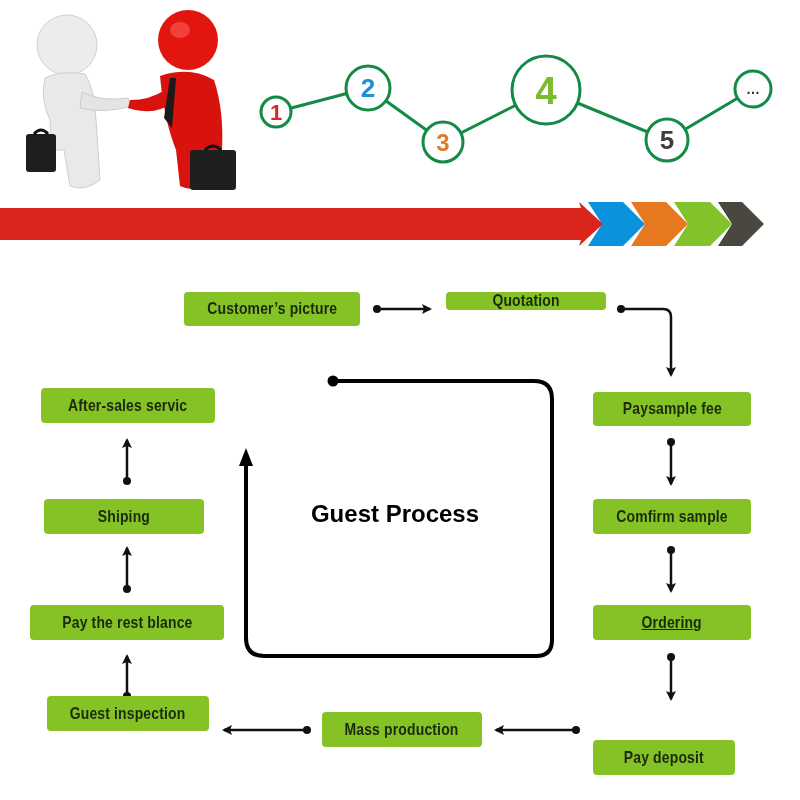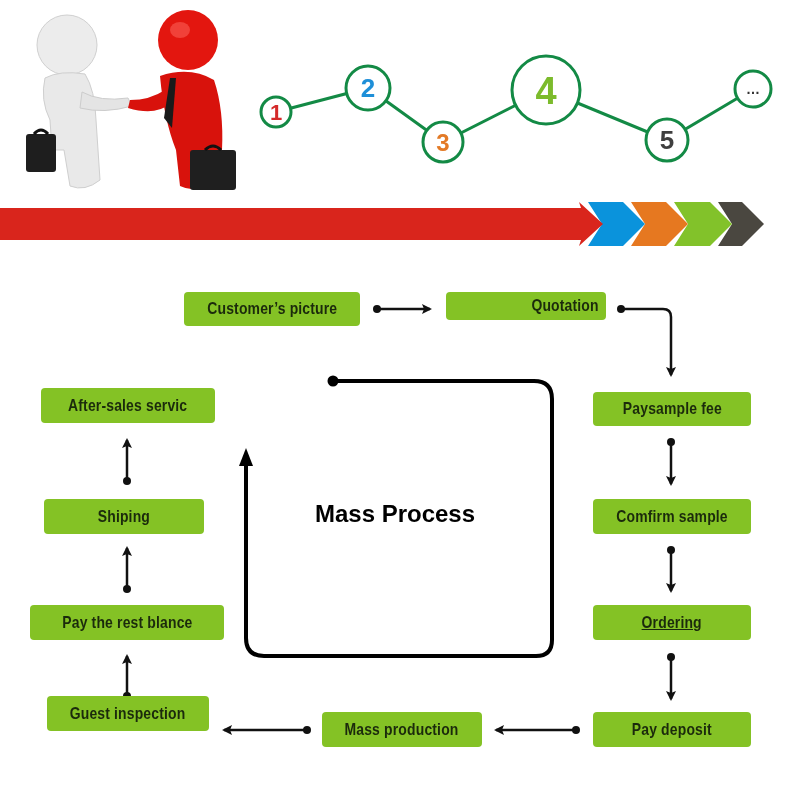--- a/index.html
+++ b/index.html
@@ -135,38 +135,38 @@
     </g>
   </g>
 
   <g stroke="#000" stroke-width="4" fill="none">
     <circle cx="333" cy="381" r="5.5" fill="#000" stroke="none"></circle>
     <path d="M333 381 L534 381 Q552 381 552 399 L552 640 Q552 656 536 656 L264 656 Q246 656 246 638 L246 462"></path>
     <path d="M239 466 L246 448 L253 466 Z" fill="#000" stroke="none"></path>
   </g>
 </svg>
 
-<div class="center-title">Mass Process</div>
+<div class="center-title">Guest Process</div>
 
 <div class="box" style="left:184px;top:292px;width:176px;height:34px;">
     <span>Customer’s picture</span>
   </div>
-<div class="box" style="left:446px;top:292px;width:160px;height:28px;justify-content:flex-end;">
+<div class="box" style="left:446px;top:292px;width:160px;height:18px;">
     <span>Quotation</span>
   </div>
 <div class="box" style="left:593px;top:392px;width:158px;height:34px;">
     <span>Paysample fee</span>
   </div>
 <div class="box" style="left:593px;top:499px;width:158px;height:35px;text-align:right;">
     <span>Comfirm  sample</span>
   </div>
 <div class="box" style="left:593px;top:605px;width:158px;height:35px;text-decoration:underline;">
     <span>Ordering</span>
   </div>
-<div class="box" style="left:593px;top:712px;width:158px;height:35px;">
+<div class="box" style="left:593px;top:740px;width:142px;height:35px;">
     <span>Pay deposit</span>
   </div>
 <div class="box" style="left:322px;top:712px;width:160px;height:35px;">
     <span>Mass production</span>
   </div>
 <div class="box" style="left:47px;top:696px;width:162px;height:35px;">
     <span>Guest  inspection</span>
   </div>
 <div class="box" style="left:30px;top:605px;width:194px;height:35px;text-align:right;">
     <span>Pay  the  rest  blance</span>

